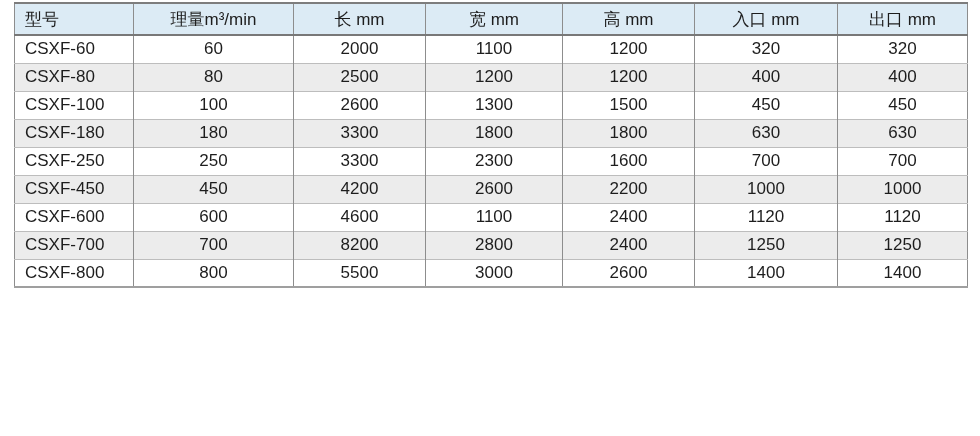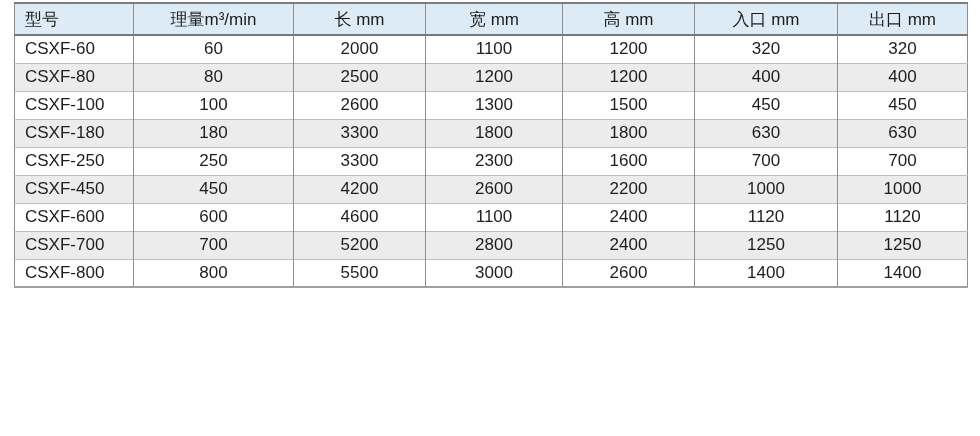--- a/index.html
+++ b/index.html
@@ -153,21 +153,21 @@
           <td>600</td>
           <td>4600</td>
           <td>1100</td>
           <td>2400</td>
           <td>1120</td>
           <td>1120</td>
         </tr>
         <tr>
           <td>CSXF-700</td>
           <td>700</td>
-          <td>5200</td>
+          <td>8200</td>
           <td>2800</td>
           <td>2400</td>
           <td>1250</td>
           <td>1250</td>
         </tr>
         <tr>
           <td>CSXF-800</td>
           <td>800</td>
           <td>5500</td>
           <td>3000</td>

